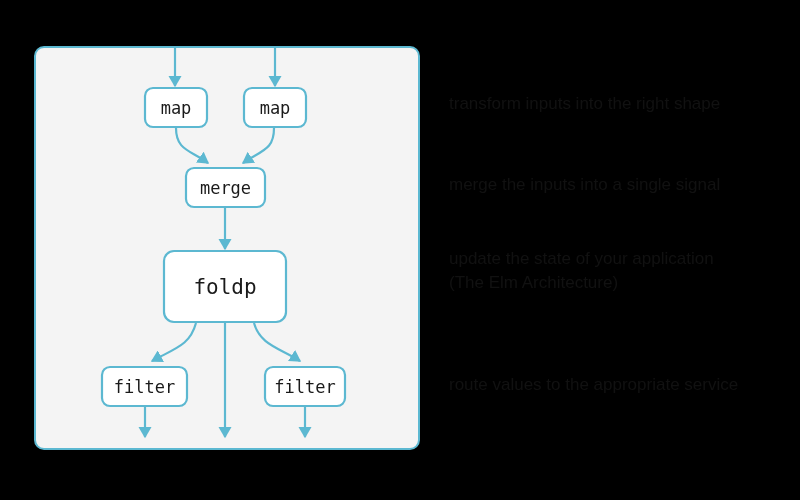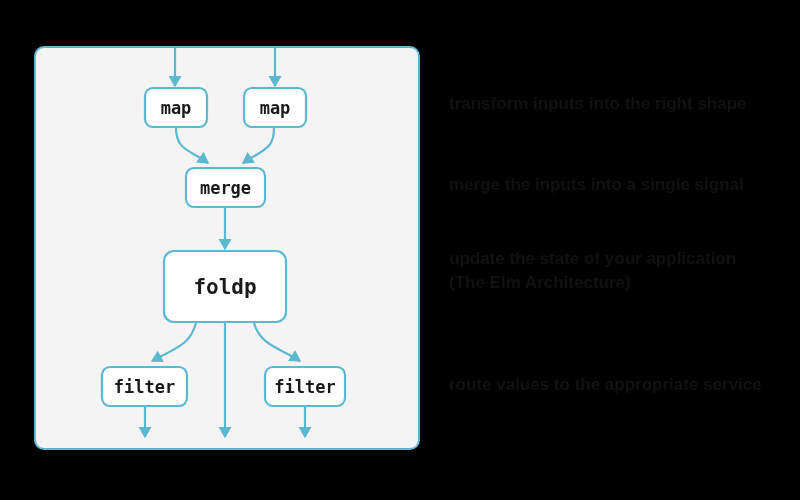--- a/index.html
+++ b/index.html
@@ -34,21 +34,21 @@
     font-family: "Liberation Sans", sans-serif;
     font-size: 17px;
     fill: #111111;
     text-anchor: start;
     dominant-baseline: middle;
   }
 </style>
 </head>
 <body>
 
-<div id="stage" style="width: 800px; height: 500px; background: rgb(0, 0, 0); font-weight: bold;">
+<div id="stage" style="width: 800px; height: 500px; background: rgb(0, 0, 0);">
   <svg id="diagram-svg" viewBox="0 0 800 500" xmlns="http://www.w3.org/2000/svg">
     <defs>
       <marker id="arrowhead" markerWidth="6" markerHeight="6" refX="4.6" refY="3" orient="auto" markerUnits="strokeWidth">
         <path d="M 0 0 L 5.2 3 L 0 6 z" fill="#5cb8d1"></path>
       </marker>
     </defs>
 
     <rect id="container-rect" x="35" y="47" width="384" height="402" rx="9" fill="#f4f4f4" stroke="#5cb8d1" stroke-width="2"></rect>
 
     <g id="edge-layer">

